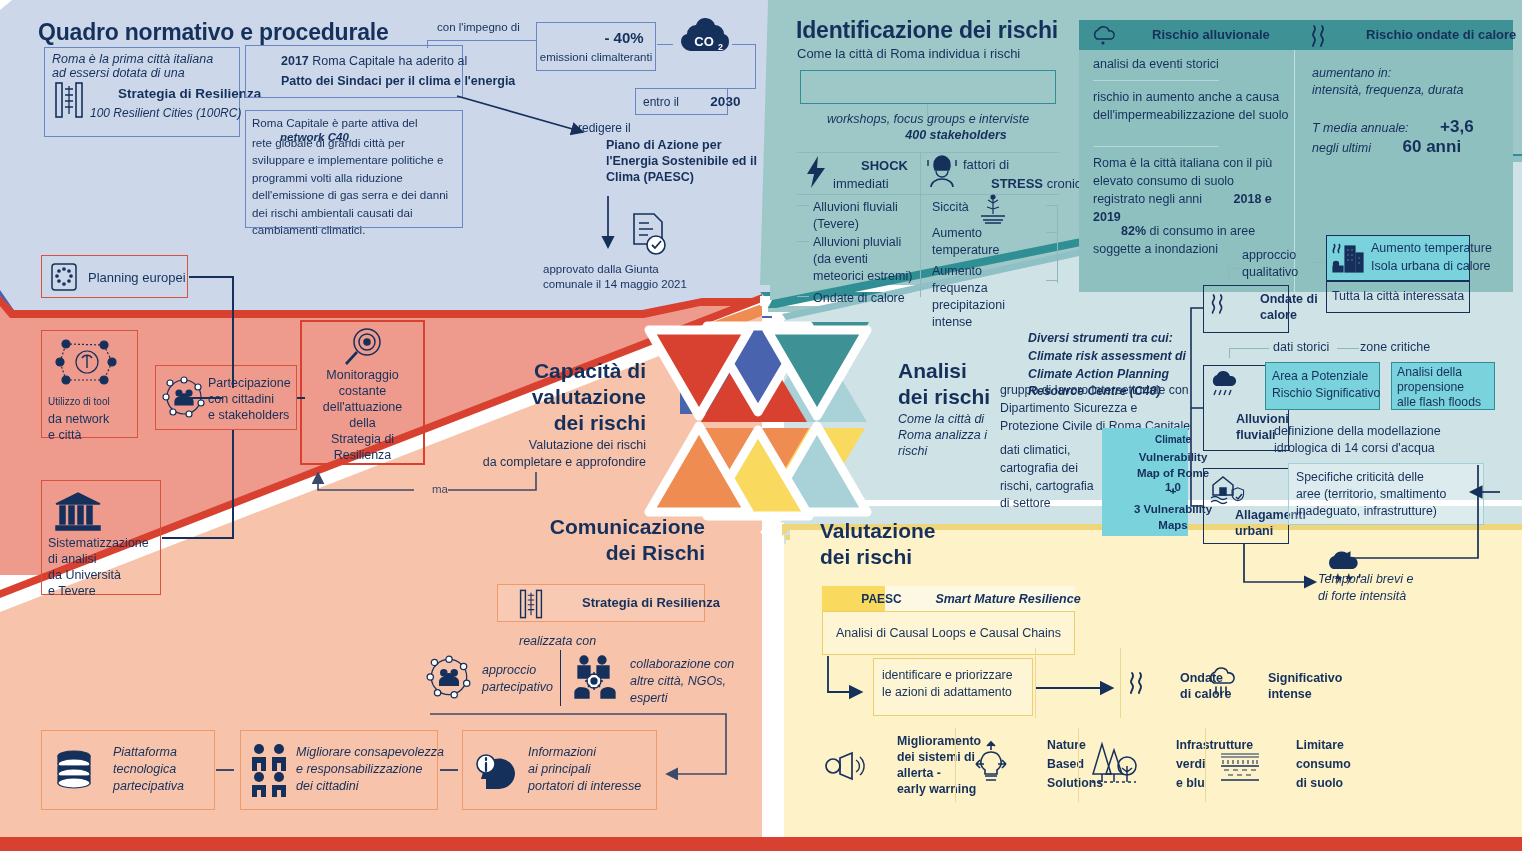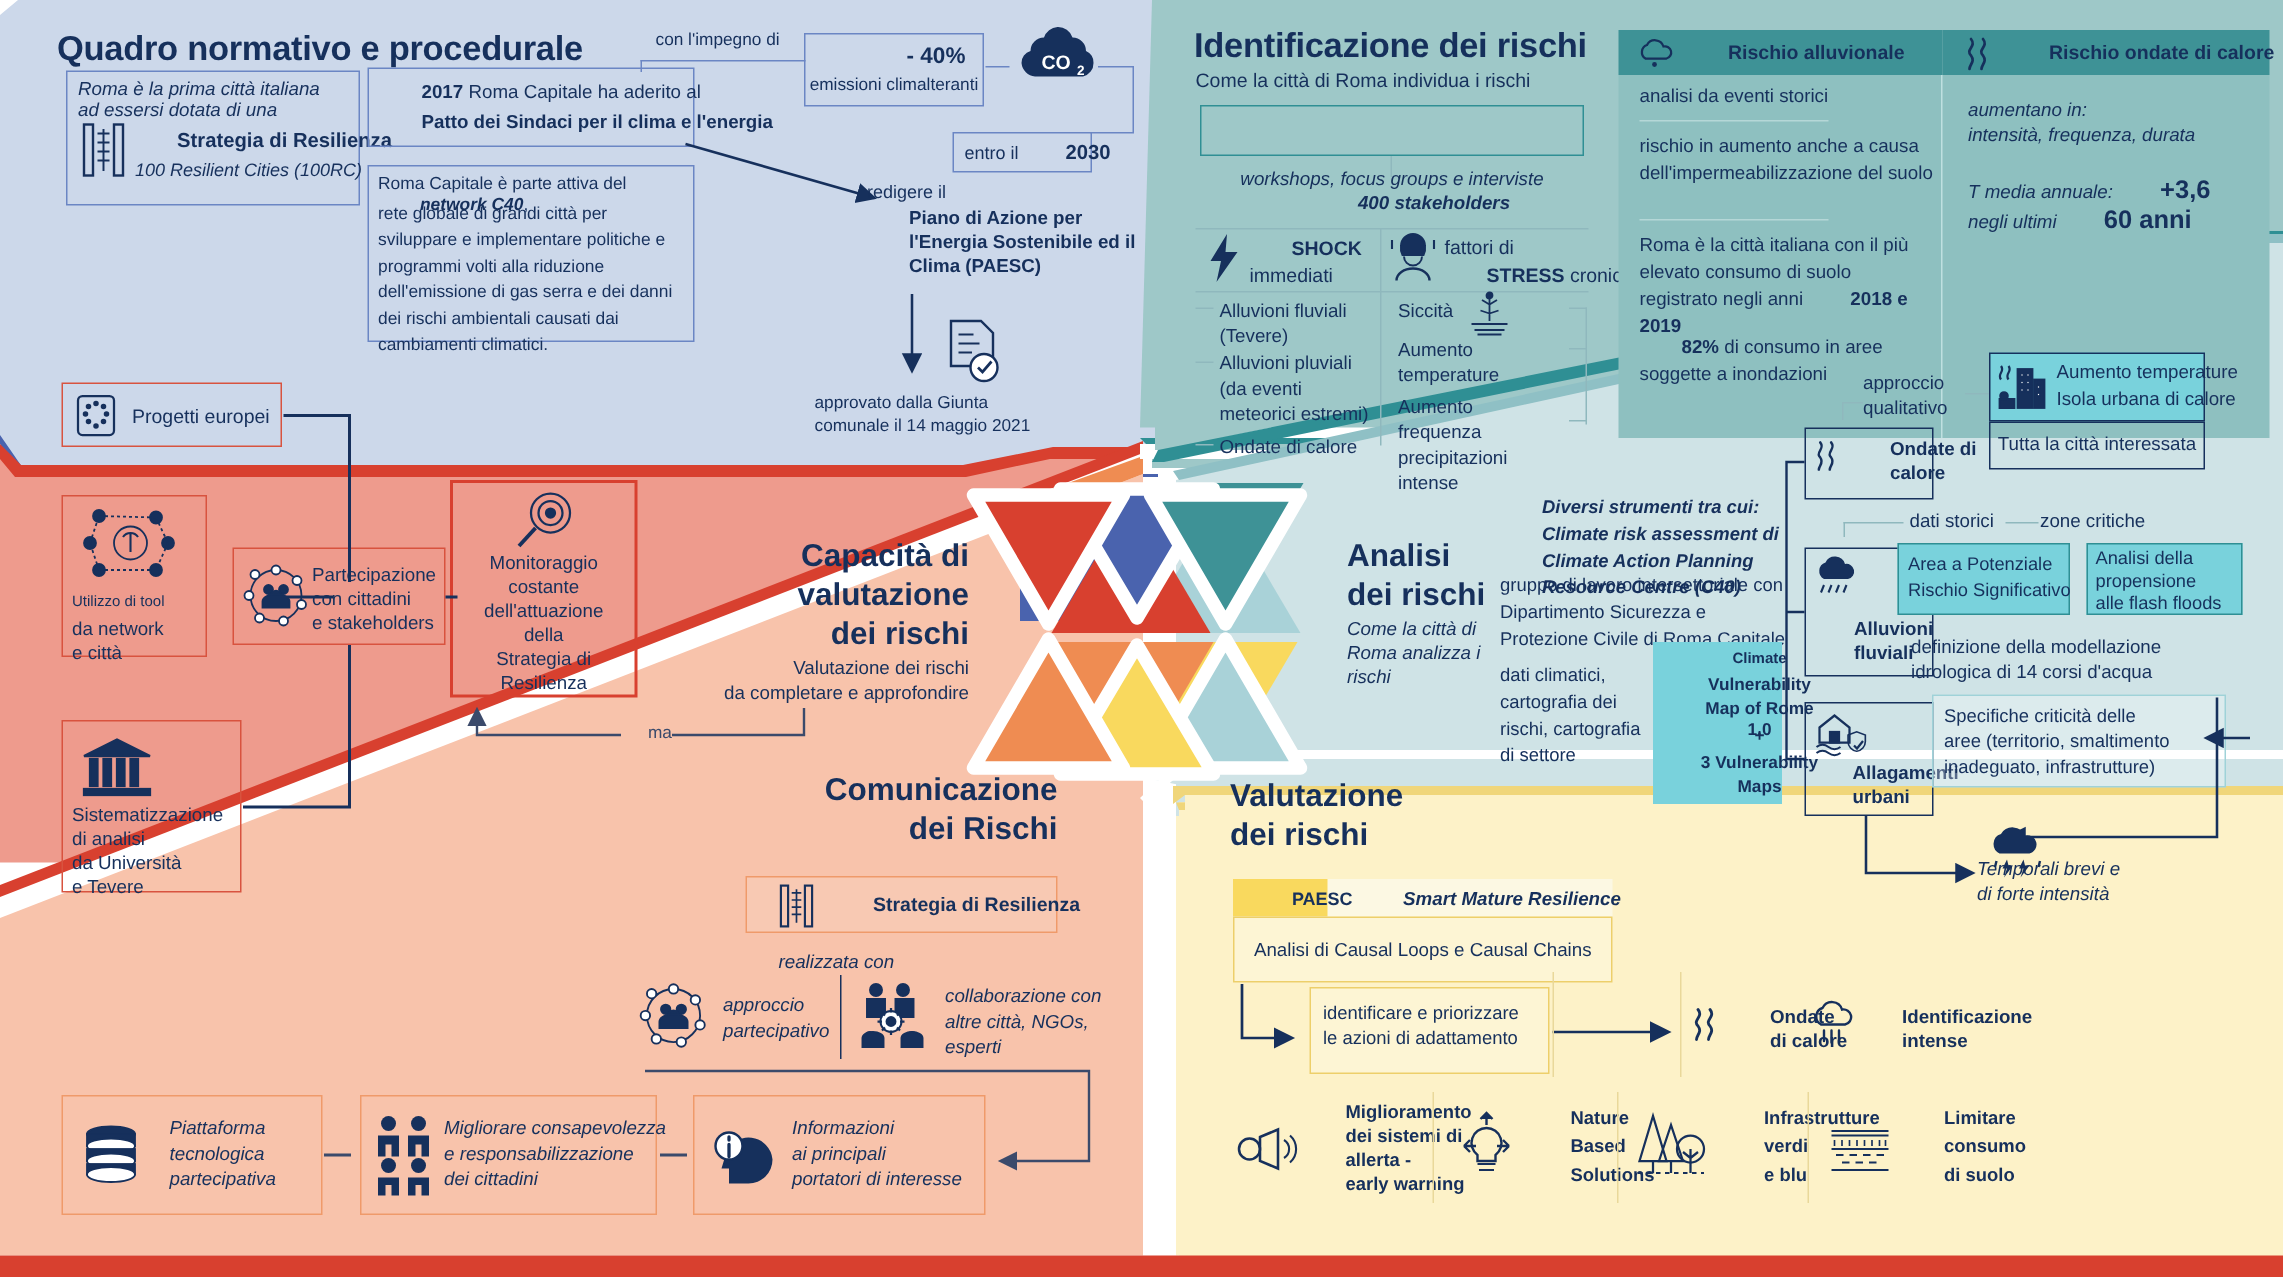--- a/index.html
+++ b/index.html
@@ -247,21 +247,21 @@
           <circle cx="19" cy="9" r="1.1"></circle>
           <circle cx="21" cy="14" r="1.1"></circle>
           <circle cx="19" cy="19" r="1.1"></circle>
           <circle cx="14" cy="22" r="1.1"></circle>
           <circle cx="9" cy="19" r="1.1"></circle>
           <circle cx="7" cy="14" r="1.1"></circle>
           <circle cx="9" cy="9" r="1.1"></circle>
         </g>
     </svg>
   </span>
-  <div class="t" style="left:88px;top:270px;font-size:13px;">Progetti europei</div>
+  <div class="t" style="left:88px;top:270px;font-size:13px;">Planning europei</div>
 
   <div class="box rb" style="left:41px;top:330px;width:97px;height:108px;"></div>
   <span class="icn" style="left:52px;top:336px;">
     <svg width="70" height="52" viewBox="0 0 70 52" stroke="#16305c" fill="none" stroke-width="1.2">
       <circle cx="35" cy="26" r="11"></circle>
       <g fill="#16305c">
         <circle cx="14" cy="8" r="4"></circle>
           <circle cx="52" cy="9" r="4"></circle>
           <circle cx="8" cy="26" r="4"></circle>
         <circle cx="60" cy="26" r="4"></circle>
@@ -756,21 +756,21 @@
   </span>
   <div class="t b" style="left:1152px;top:671px;font-size:12.5px;">Ondate</div>
   <div class="t b" style="left:1152px;top:687px;font-size:12.5px;">di calore</div>
 
   <span class="icn" style="left:1207px;top:668px;">
     <svg width="32" height="32" viewBox="0 0 32 32" stroke="#16305c" fill="none" stroke-width="1.6">
       <path d="M7 15 a6 6 0 0 1 1-11 a7 7 0 0 1 13 1 a5 5 0 0 1 2 10 z"></path>
       <path d="M9 19 v7 M14 19 v8 M19 19 v7" stroke-linecap="round"></path>
     </svg>
   </span>
-  <div class="t b" style="left:1240px;top:671px;font-size:12.5px;">Identificazione</div>
+  <div class="t b" style="left:1240px;top:671px;font-size:12.5px;">Significativo</div>
   <div class="t b" style="left:1240px;top:687px;font-size:12.5px;">intense</div>
 
   <div style="position:absolute;left:1035px;top:648px;width:1.2px;height:70px;background:#e9d89a;"></div>
   <div style="position:absolute;left:1120px;top:648px;width:1.2px;height:70px;background:#e9d89a;"></div>
 
   <span class="icn" style="left:822px;top:750px;">
     <svg width="44" height="32" viewBox="0 0 44 32" stroke="#16305c" fill="none" stroke-width="1.7">
       <circle cx="11" cy="16" r="7"></circle>
       <path d="M18 8 L30 3 v26 L18 24 z"></path>
       <path d="M34 10 a7 7 0 0 1 0 12 M38 7 a12 12 0 0 1 0 18" stroke-width="1.4"></path>

